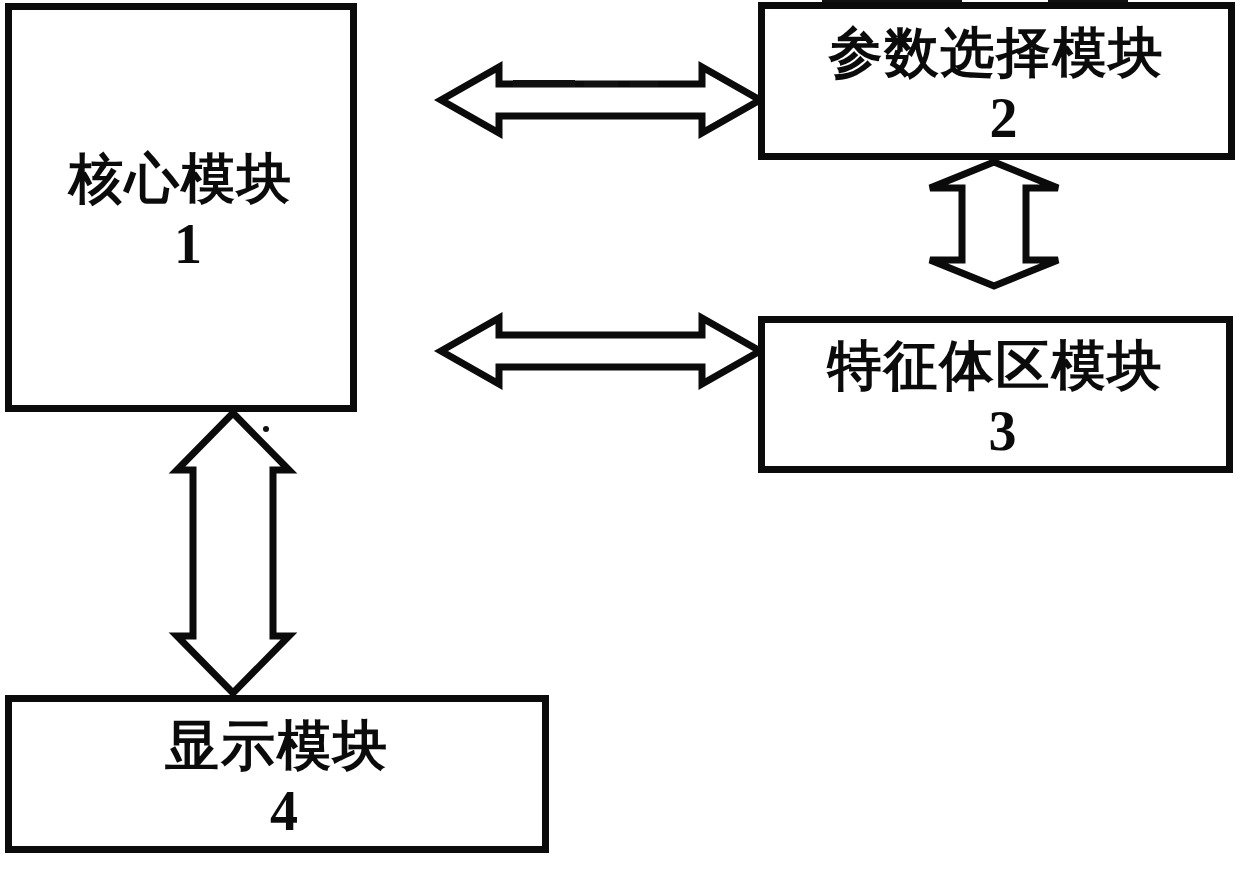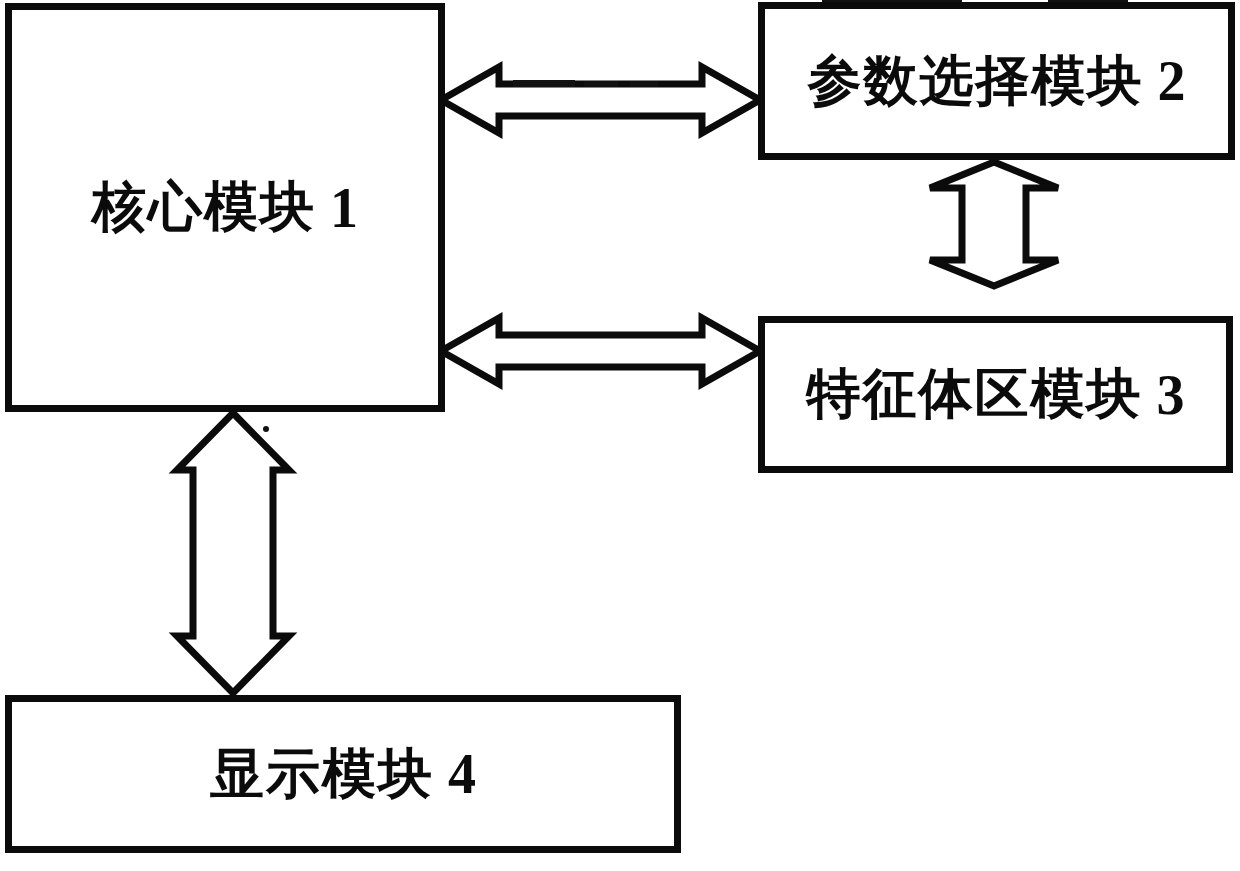--- a/index.html
+++ b/index.html
@@ -25,38 +25,39 @@
   .box {
     position: absolute;
     box-sizing: border-box;
     border: 7px solid #0b0b0b;
     background: #ffffff;
     display: flex;
     align-items: center;
     justify-content: center;
     color: #0b0b0b;
     white-space: nowrap;
+    flex-direction: column;
   }
   .box .zh {
     font-family: "Liberation Sans", sans-serif;
     font-weight: 700;
     font-size: 54px;
     letter-spacing: 2px;
   }
   .box .num {
     font-family: "Liberation Serif", serif;
     font-weight: 700;
     font-size: 56px;
     margin-left: 14px;
     line-height: 1;
   }
-  #box-core    { left: 5px;   top: 3px;   width: 440px; height: 409px; }
+  #box-core    { left: 5px;   top: 3px;   width: 352px; height: 409px; }
   #box-param   { left: 758px; top: 2px;   width: 477px; height: 158px; }
   #box-feature { left: 758px; top: 288px; width: 475px; height: 157px; margin-top: 28px; }
-  #box-display { left: 5px;   top: 695px; width: 676px; height: 158px; }
+  #box-display { left: 5px;   top: 695px; width: 544px; height: 158px; }
 
   .arrow {
     fill: #ffffff;
     stroke: #0b0b0b;
     stroke-width: 7;
     stroke-linejoin: miter;
   }
   .artifact { fill: #111111; stroke: none; }
 </style>
 </head>

